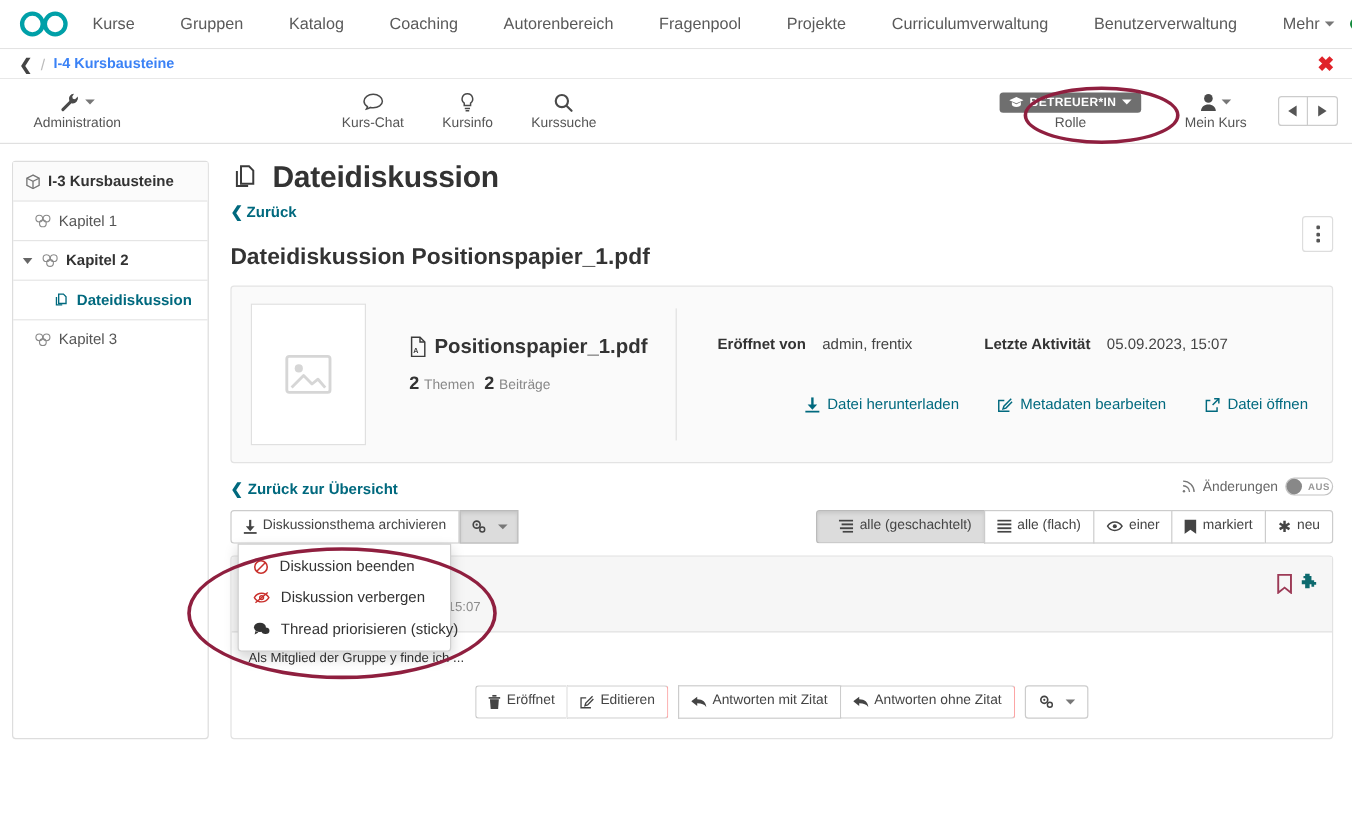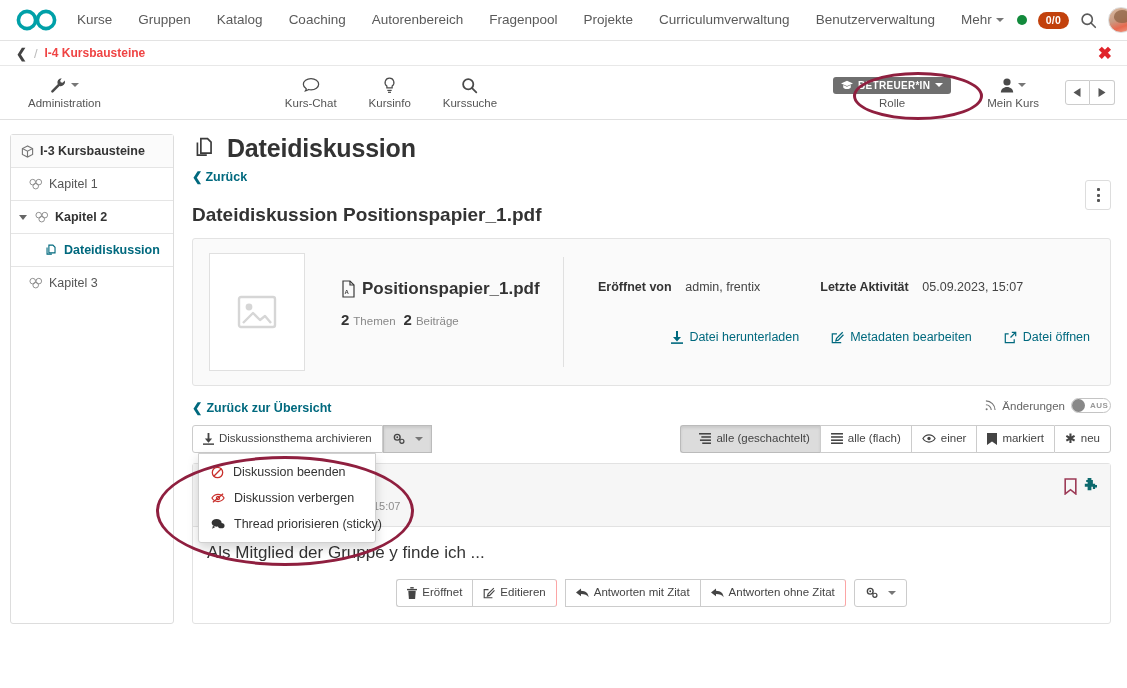--- a/index.html
+++ b/index.html
@@ -16,21 +16,21 @@
 
   
   .navbar {
     height: 41px;
     border-bottom: 1px solid #e3e3e3;
     display: flex; align-items: center;
     background: #fff;
     padding: 0 14px 0 16px;
   }
   .logo { width: 44px; height: 30px; display:flex; align-items:center; }
-  .nav-links { display: flex; align-items: center; gap: 0; margin-left: 6px; }
+  .nav-links { display: flex; align-items: center; gap: 12px; margin-left: 6px; }
   .nav-link {
     padding: 0 13px; font-size: 13.5px; color: #5a5a5a;
     line-height: 40px; cursor: pointer; white-space: nowrap;
   }
   .nav-right { margin-left: auto; display: flex; align-items: center; gap: 11px; }
   .dot-green { width: 10px; height: 10px; border-radius: 50%; background: #128a3c; }
   .badge-pill {
     background: #c2410c; color: #fff; border-radius: 9px;
     font-size: 10.5px; font-weight: bold; padding: 2px 8px 3px; letter-spacing:.2px;
   }
@@ -50,21 +50,21 @@
   }
 
   
   .crumbbar {
     height: 25px; display:flex; align-items:center;
     padding: 0 16px; border-bottom: 1px solid #e8e8e8;
     background:#fff; position:relative;
   }
   .crumb-back { color:#444; font-size:13px; font-weight:bold; cursor:pointer; }
   .crumb-sep { color:#bbb; margin: 0 7px; }
-  .crumb-link { color:#ef4444; font-size:12px; font-weight:bold; cursor:pointer; }
+  .crumb-link { color:#3b82f6; font-size:12px; font-weight:bold; cursor:pointer; }
   .close-x {
     position:absolute; right:15px; top:4px; color:#e0232a;
     font-size:17px; font-weight:bold; cursor:pointer; line-height:1;
   }
 
   
   .toolbar {
     height: 54px; display:flex; align-items:stretch;
     border-bottom:1px solid #e0e0e0; background:#fff; padding: 0 12px;
     position: relative;
@@ -197,21 +197,21 @@
     background:#f6f6f6; border-bottom:1px solid #e2e2e2; padding:10px 12px;
     display:flex; align-items:center; gap:11px; min-height:62px; position:relative;
   }
   .post-avatar {
     width:42px;height:42px;border-radius:50%; flex:0 0 42px;
     background: radial-gradient(circle at 40% 35%, #f4a48c 0%, #e8694f 45%, #b93b2a 100%);
   }
   .post-title { font-size:16px; font-weight:bold; color:#333; }
   .post-sub { font-size:11px; color:#8d8d8d; margin-top:4px; }
   .post-marks { position:absolute; right:13px; top:14px; display:flex; gap:5px; align-items:flex-start; }
-  .post-body { padding:16px 14px 10px; font-size:17px; color:#333; }
+  .post-body { padding:16px 14px 10px; font-size:11px; color:#333; }
   .post-actions { display:flex; justify-content:center; padding:6px 0 16px; }
   .post-actions .btn { border-radius:0; border-right:none; }
   .post-actions .btn:first-child { border-radius:3px 0 0 3px; }
   .post-actions .sep { width:8px; }
   .post-actions .btn.last { border-right:1px solid #fca5a5; border-radius:0 3px 3px 0; }
   .post-actions .btn.solo { border-right:1px solid #ccc; border-radius:3px; }
 
   
   .annot {
     position:absolute; border:3px solid #8f1f3f; border-radius:50%;

